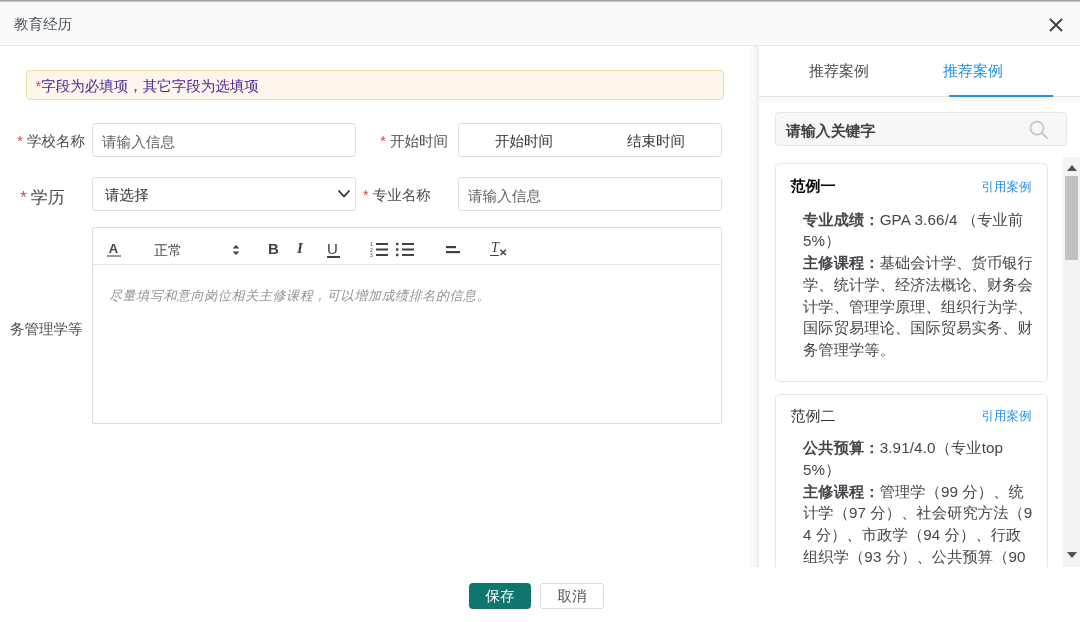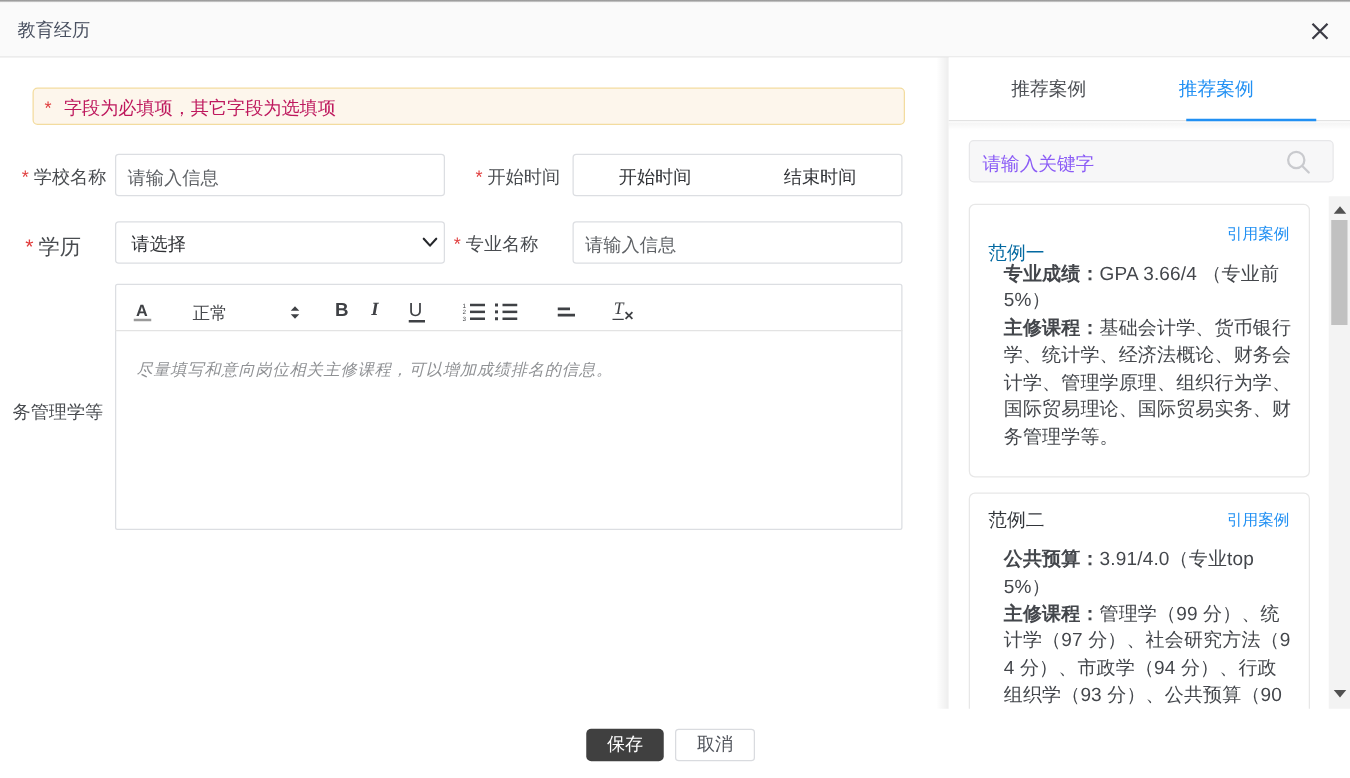--- a/index.html
+++ b/index.html
@@ -12,21 +12,21 @@
 
 <div class="abs" style="left:0;top:0;width:1080px;height:2px;background:linear-gradient(#8d8d8d,#e0e0e0);"></div>
 
 <div class="abs" style="left:0;top:2px;width:1080px;height:44px;background:#fafafa;border-bottom:1px solid #e8e8e8;"></div>
 <div class="abs" style="left:14px;top:15px;font-size:14.5px;color:#495060;">教育经历</div>
 <svg class="abs" style="left:1049px;top:18px;" width="14" height="14" viewBox="0 0 14 14">
   <path d="M1 1 L13 13 M13 1 L1 13" stroke="#3c3c46" stroke-width="1.9" fill="none"></path>
 </svg>
 
 <div class="abs" style="left:26px;top:70px;width:698px;height:30px;background:#fdf6ec;border:1px solid #f3dc9f;border-radius:4px;"></div>
-<div class="abs" style="left:35.5px;top:77px;font-size:14.5px;color:#e03c3c;">*<span style="color:#be185d;margin-left:10px;">字段为必填项，其它字段为选填项</span></div>
+<div class="abs" style="left:35.5px;top:77px;font-size:14.5px;color:#e03c3c;">*<span style="color:#4c1d95;">字段为必填项，其它字段为选填项</span></div>
 
 <div class="abs" style="left:0px;top:132px;width:85px;text-align:right;font-size:14.5px;color:#494c50;"><span style="color:#e03c3c;margin-right:4px;">*</span>学校名称</div>
 <div class="abs" style="left:92px;top:123px;width:264px;height:34px;border:1px solid #dcdee2;border-radius:3px;background:#fff;"></div>
 <div class="abs" style="left:102px;top:132.5px;font-size:14.6px;color:#5f6266;">请输入信息</div>
 
 <div class="abs" style="left:363px;top:132px;width:85px;text-align:right;font-size:14.5px;color:#494c50;"><span style="color:#e03c3c;margin-right:4px;">*</span>开始时间</div>
 <div class="abs" style="left:458px;top:123px;width:264px;height:34px;border:1px solid #dcdee2;border-radius:3px;background:#fff;"></div>
 <div class="abs" style="left:458px;top:132px;width:132px;text-align:center;font-size:14.5px;color:#303236;">开始时间</div>
 <div class="abs" style="left:590px;top:132px;width:132px;text-align:center;font-size:14.5px;color:#303236;">结束时间</div>
 
@@ -90,42 +90,42 @@
 
 <div class="abs" style="left:759px;top:46px;width:321px;height:521px;background:#fff;"></div>
 <div class="abs" style="left:759px;top:46px;width:321px;height:51px;border-bottom:1px solid #e2e2e2;"></div>
 <div class="abs" style="left:759px;top:62px;width:160px;text-align:center;font-size:15px;color:#4c4f54;">推荐案例</div>
 <div class="abs" style="left:893px;top:62px;width:160px;text-align:center;font-size:15px;color:#2190f3;">推荐案例</div>
 <div class="abs" style="left:949px;top:94.5px;width:104px;height:2.5px;background:#2190f3;"></div>
 
 <div class="abs" style="left:759px;top:98px;width:321px;height:6px;background:linear-gradient(rgba(0,0,0,0.045), rgba(0,0,0,0));"></div>
 
 <div class="abs" style="left:775px;top:112px;width:292px;height:34px;background:#f7f7f8;border:1px solid #e7e7e9;border-radius:4px;"></div>
-<div class="abs" style="left:786px;top:121.5px;font-size:14.9px;color:#8b5cf6;">请输入关键字</div>
+<div class="abs" style="left:786px;top:121.5px;font-size:14.9px;color:#404040;font-weight:bold;">请输入关键字</div>
 <svg class="abs" style="left:1028px;top:120px;" width="22" height="20" viewBox="0 0 22 20">
   <circle cx="9" cy="8" r="6.5" stroke="#c9cace" stroke-width="1.8" fill="none"></circle>
   <path d="M14 13 L19 18" stroke="#c9cace" stroke-width="1.8" stroke-linecap="round"></path>
 </svg>
 
 <div class="abs" style="left:759px;top:157px;width:304px;height:410px;overflow:hidden;">
 
   <div class="abs" style="left:16px;top:6px;width:272.5px;height:218.5px;background:#fff;border:1px solid #e7e7e7;border-radius:5px;"></div>
-  <div class="abs" style="left:31.5px;top:36px;font-size:15px;color:#0369a1;">范例一</div>
+  <div class="abs" style="left:31.5px;top:20px;font-size:15px;color:#000000;font-weight:bold;">范例一</div>
   <div class="abs" style="left:222.5px;top:21.5px;font-size:12.5px;color:#2190f3;">引用案例</div>
   <div class="abs" style="left:44px;top:51.5px;width:238px;font-size:15.2px;letter-spacing:0.14px;line-height:21.75px;color:#43464b;">
     <b>专业成绩：</b>GPA 3.66/4 （专业前<br>5%）<br><b>主修课程：</b>基础会计学、货币银行<br>学、统计学、经济法概论、财务会<br>计学、管理学原理、组织行为学、<br>国际贸易理论、国际贸易实务、财<br>务管理学等。
   </div>
 
   <div class="abs" style="left:16px;top:237px;width:272.5px;height:240px;background:#fff;border:1px solid #e7e7e7;border-radius:5px;"></div>
   <div class="abs" style="left:31.5px;top:249.5px;font-size:15px;color:#32353a;">范例二</div>
   <div class="abs" style="left:222.5px;top:251px;font-size:12.5px;color:#2190f3;">引用案例</div>
   <div class="abs" style="left:44px;top:280px;width:240px;font-size:15.2px;letter-spacing:0.14px;line-height:21.75px;color:#43464b;">
     <b>公共预算：</b>3.91/4.0（专业top<br>5%）<br><b>主修课程：</b>管理学（99 分）、统<br>计学（97 分）、社会研究方法（9<br>4 分）、市政学（94 分）、行政<br>组织学（93 分）、公共预算（90
   </div>
 </div>
 
 <div class="abs" style="left:1063px;top:157px;width:17px;height:410px;background:#f3f3f3;"></div>
 <div class="abs" style="left:1066.5px;top:165px;width:0;height:0;border-left:5px solid transparent;border-right:5px solid transparent;border-bottom:6px solid #515151;"></div>
 <div class="abs" style="left:1066.5px;top:552px;width:0;height:0;border-left:5px solid transparent;border-right:5px solid transparent;border-top:6px solid #515151;"></div>
 <div class="abs" style="left:1065px;top:176px;width:13px;height:84px;background:#c1c1c1;"></div>
 
-<div class="abs" style="left:469px;top:583px;width:62px;height:26px;background:#404040;border-radius:4px;color:#fff;font-size:14.5px;text-align:center;line-height:26px;">保存</div>
+<div class="abs" style="left:469px;top:583px;width:62px;height:26px;background:#0f766e;border-radius:4px;color:#fff;font-size:14.5px;text-align:center;line-height:26px;">保存</div>
 <div class="abs" style="left:540px;top:583px;width:64px;height:26px;background:#fff;border:1px solid #d9dbdf;border-radius:3px;color:#50535a;font-size:14.5px;text-align:center;line-height:24px;">取消</div>
 
 </body></html>

